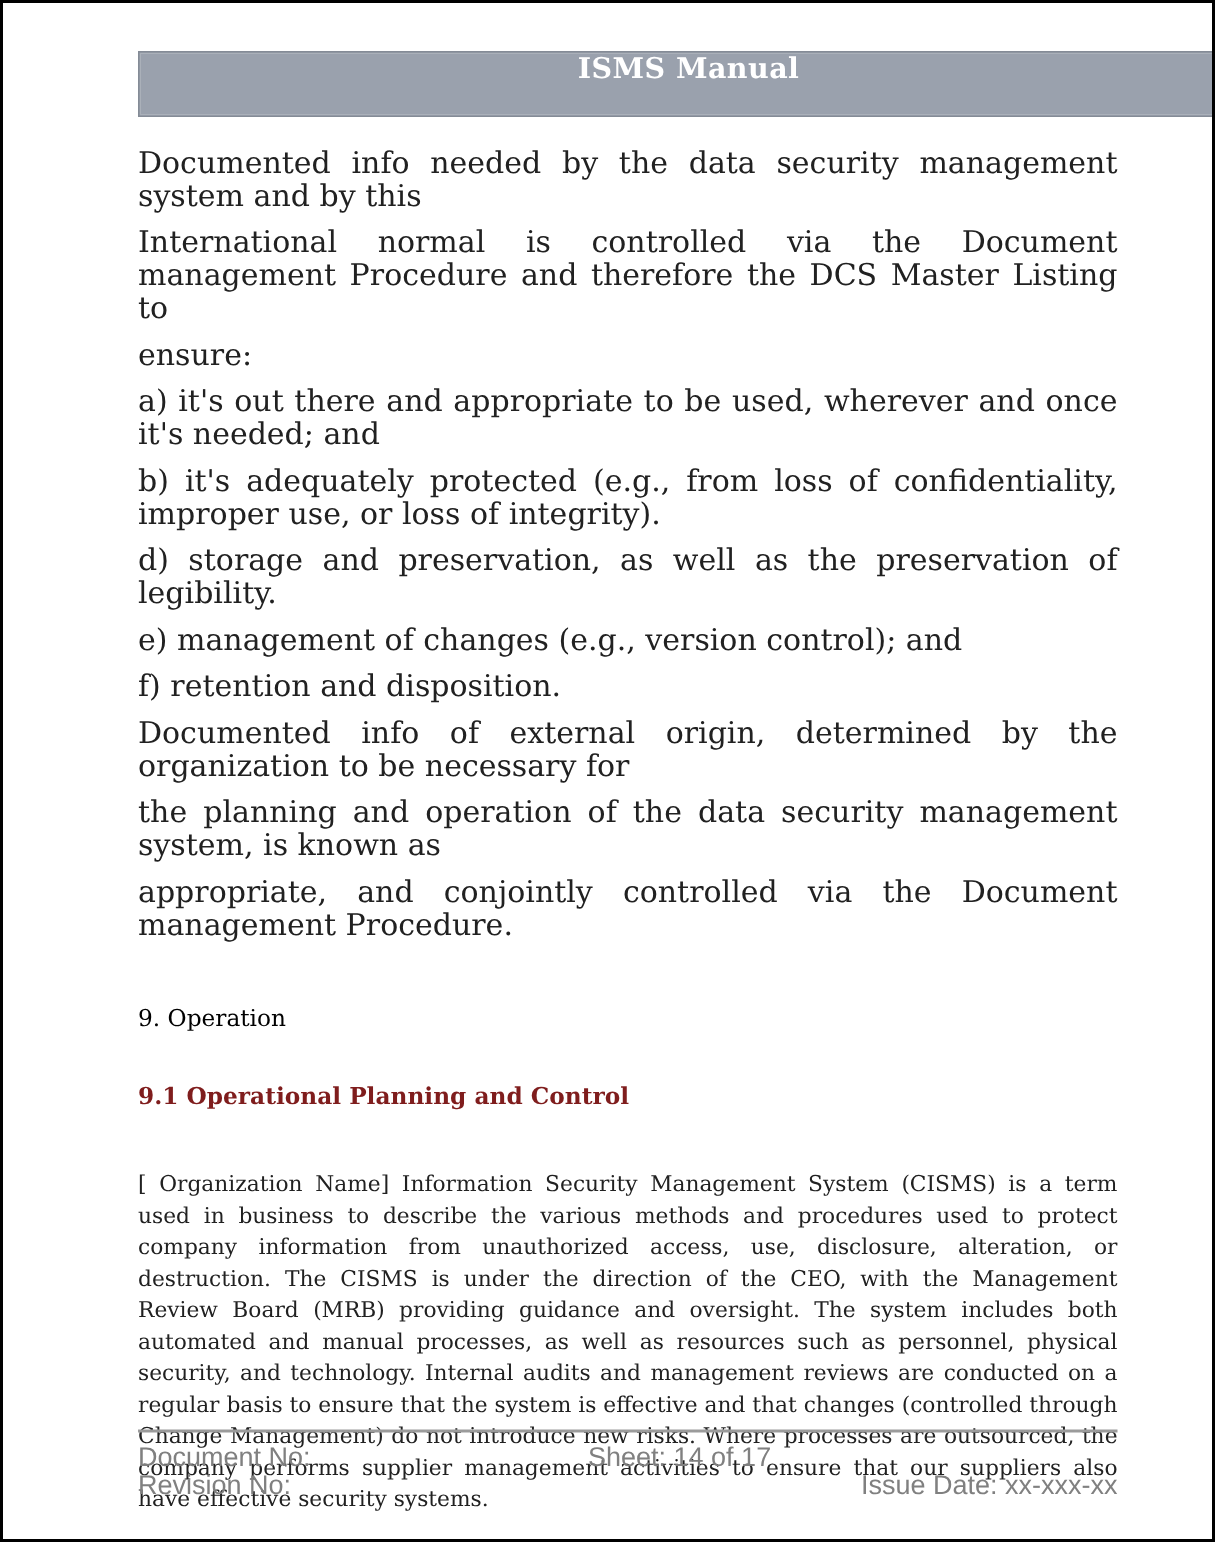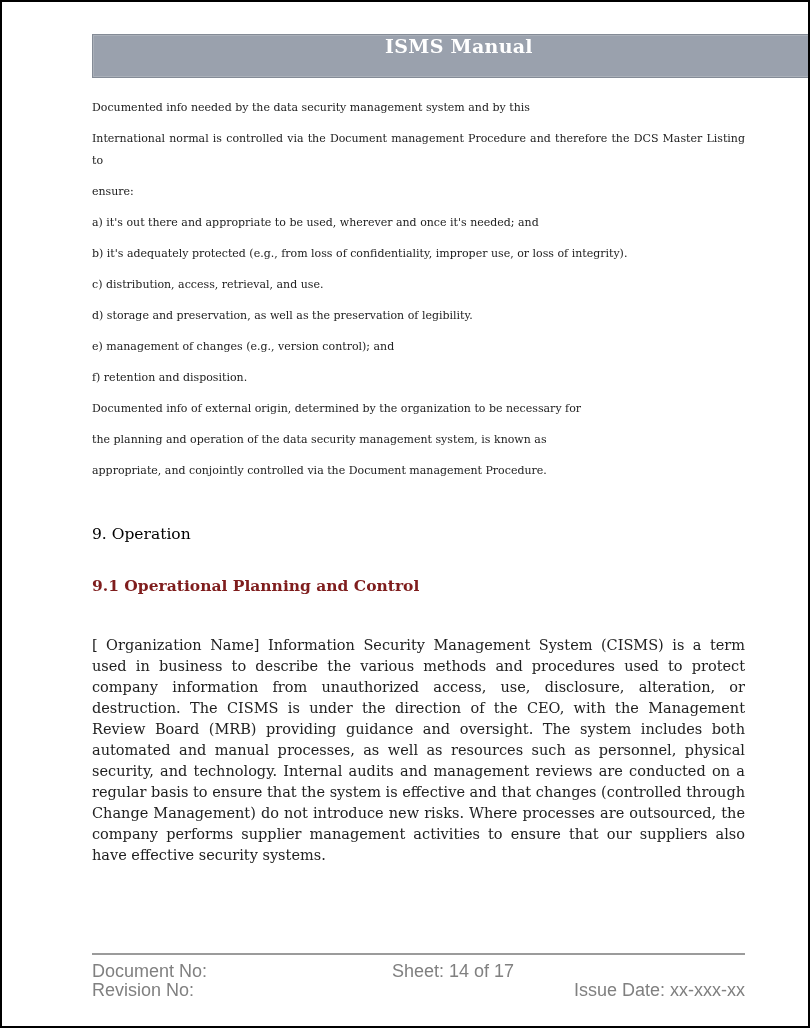--- a/index.html
+++ b/index.html
@@ -35,21 +35,21 @@
     font-size: 19px;
     font-weight: bold;
     letter-spacing: 0.3px;
   }
   .content {
     width: 653px;
     color: #212121;
   }
   .content p.body-par {
     margin: 0 0 9px 0;
-    font-size: 11px;
+    font-size: 20px;
     line-height: 22px;
     text-align: justify;
   }
   .content p.first-par { margin-top: 19px; }
   .content h2.section-heading {
     font-size: 15.5px;
     line-height: 24px;
     font-weight: normal;
     color: #000000;
     margin: 40px 0 0 0;
@@ -92,21 +92,20 @@
   <div class="title-bar">
     <span class="title-text">ISMS Manual</span>
   </div>
 
   <div class="content">
     <p class="body-par first-par">Documented info needed by the data security management system and by this</p>
     <p class="body-par">International normal is controlled via the Document management Procedure and therefore the DCS Master Listing to</p>
     <p class="body-par">ensure:</p>
     <p class="body-par">a) it's out there and appropriate to be used, wherever and once it's needed; and</p>
     <p class="body-par">b) it's adequately protected (e.g., from loss of confidentiality, improper use, or loss of integrity).</p>
-    <p class="body-par">c) distribution, access, retrieval, and use.</p>
     <p class="body-par">d) storage and preservation, as well as the preservation of legibility.</p>
     <p class="body-par">e) management of changes (e.g., version control); and</p>
     <p class="body-par">f) retention and disposition.</p>
     <p class="body-par">Documented info of external origin, determined by the organization to be necessary for</p>
     <p class="body-par">the planning and operation of the data security management system, is known as</p>
     <p class="body-par">appropriate, and conjointly controlled via the Document management Procedure.</p>
 
     <h2 class="section-heading">9. Operation</h2>
     <h3 class="subsection-heading">9.1 Operational Planning and Control</h3>
 

